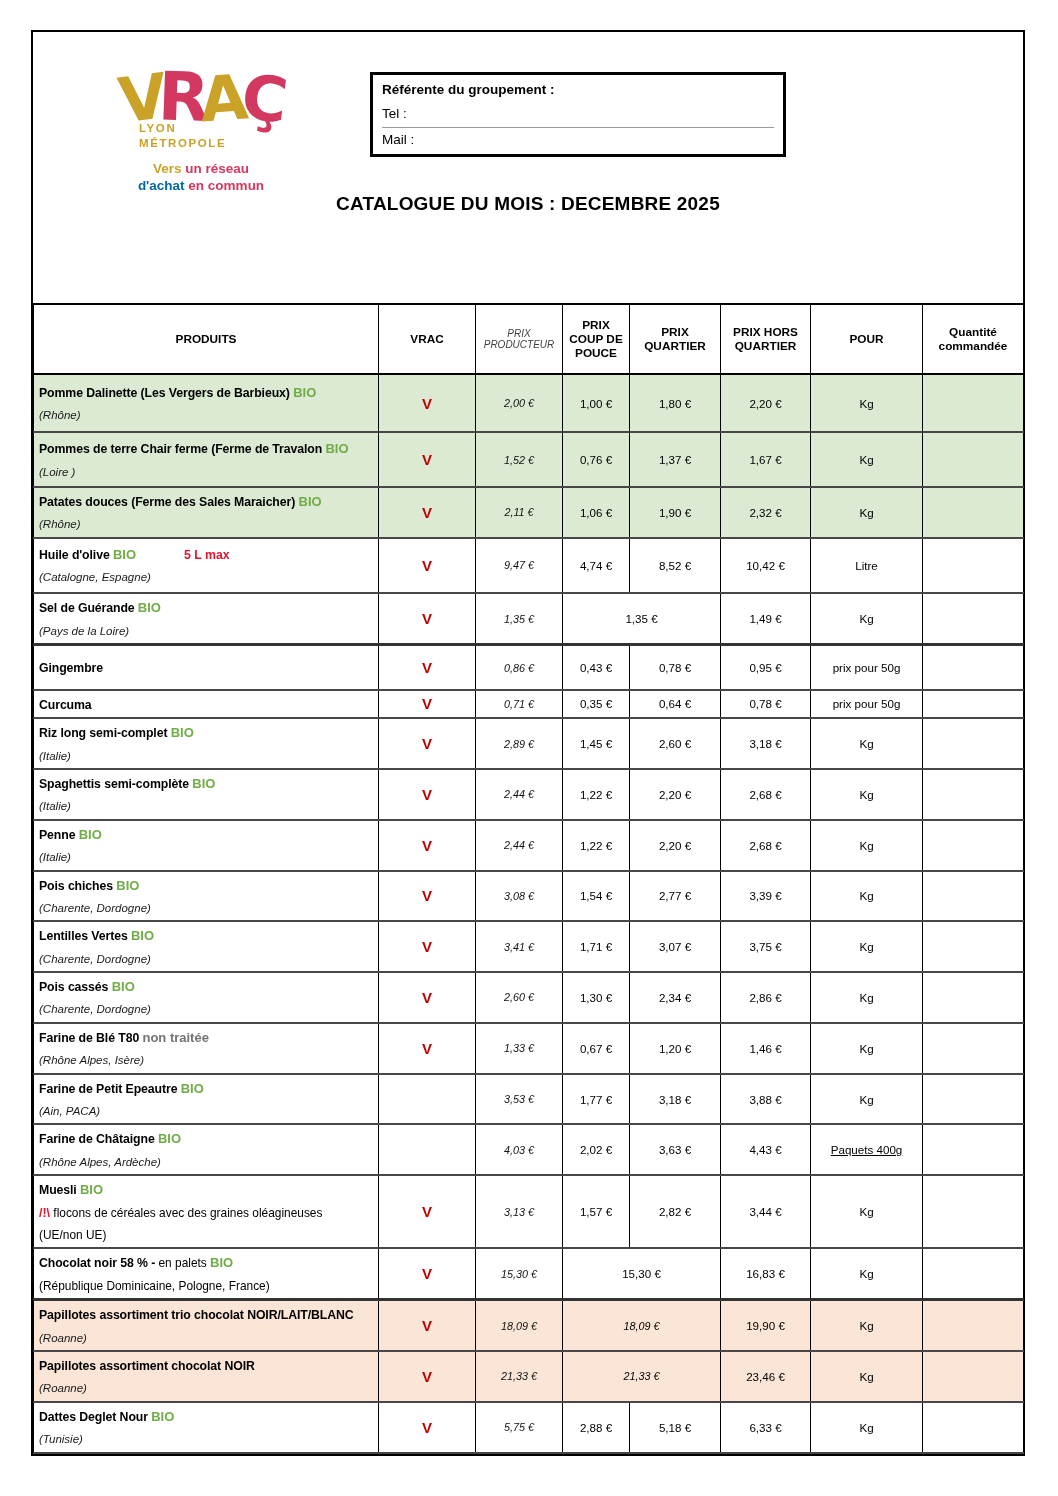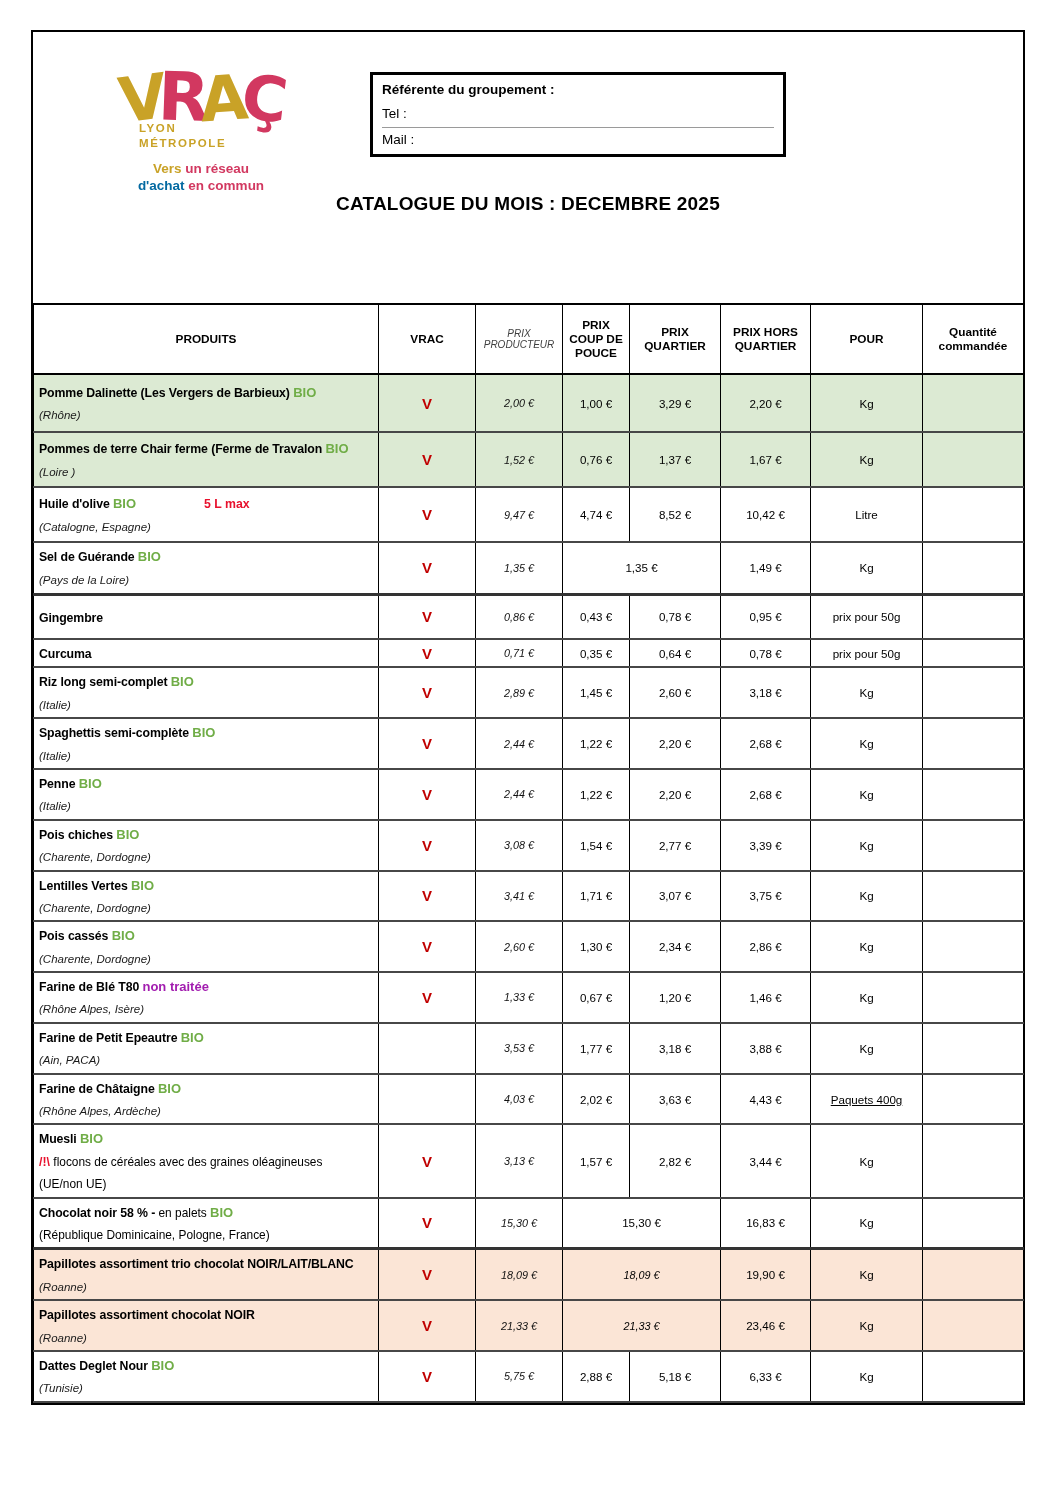--- a/index.html
+++ b/index.html
@@ -44,21 +44,21 @@
   tr.green td { background:#dcead3; }
   tr.peach td { background:#fbe5d6; }
 
   td.product-cell { text-align:left; padding:2px 5px; }
   .product-line { line-height:1.4; }
   .s-b   { font-weight:bold; font-size:12.3px; letter-spacing:-0.1px; }
   .s-bio { font-weight:bold; font-size:13px; }
   .s-red { font-weight:bold; font-size:12.3px; }
   .s-r   { font-size:11.9px; }
   .s-i   { font-style:italic; font-size:11.5px; color:#1a1a1a; }
-  .gap   { margin-left:68px; }
+  .gap   { margin-left:48px; }
 
   td.vrac-cell { text-align:center; font-weight:bold; font-size:15px; }
   td.prod-cell { text-align:center; font-style:italic; font-size:10.8px; color:#111; }
   td.coup-cell, td.quart-cell, td.hors-cell, td.merged-cell { text-align:center; font-size:11.6px; }
   td.merged-cell.it { font-style:italic; font-size:10.8px; }
   td.pour-cell { text-align:center; font-size:11.6px; }
   td.pour-cell.ul { text-decoration:underline; }
   td.qty-cell { background:#fff; }
 </style>
 </head>
@@ -114,35 +114,48 @@
     </thead>
     <tbody>
         <tr class="green" style="height: 58px;">
           <td class="product-cell">
             <div class="product-line"><span class="s-b">Pomme Dalinette (Les Vergers de Barbieux) </span><span class="s-bio" style="color: rgb(112, 173, 71);">BIO</span></div>
             <div class="product-line"><span class="s-i">(Rhône)</span></div>
           </td>
           <td class="vrac-cell" style="color: rgb(192, 0, 0);">V</td>
           <td class="prod-cell">2,00 €</td>
           <td class="coup-cell">1,00 €</td>
-          <td class="quart-cell">3,29 €</td>
+          <td class="quart-cell">1,80 €</td>
           <td class="hors-cell">2,20 €</td>
           <td class="pour-cell">Kg</td>
           <td class="qty-cell"></td>
         </tr>
         <tr class="green" style="height: 55px;">
           <td class="product-cell">
             <div class="product-line"><span class="s-b">Pommes de terre Chair ferme (Ferme de Travalon </span><span class="s-bio" style="color: rgb(112, 173, 71);">BIO</span></div>
             <div class="product-line"><span class="s-i">(Loire )</span></div>
           </td>
           <td class="vrac-cell" style="color: rgb(192, 0, 0);">V</td>
           <td class="prod-cell">1,52 €</td>
           <td class="coup-cell">0,76 €</td>
           <td class="quart-cell">1,37 €</td>
           <td class="hors-cell">1,67 €</td>
+          <td class="pour-cell">Kg</td>
+          <td class="qty-cell"></td>
+        </tr>
+        <tr class="green" style="height: 46px;">
+          <td class="product-cell">
+            <div class="product-line"><span class="s-b">Patates douces (Ferme des Sales Maraicher) </span><span class="s-bio" style="color: rgb(112, 173, 71);">BIO</span></div>
+            <div class="product-line"><span class="s-i">(Rhône)</span></div>
+          </td>
+          <td class="vrac-cell" style="color: rgb(192, 0, 0);">V</td>
+          <td class="prod-cell">2,11 €</td>
+          <td class="coup-cell">1,06 €</td>
+          <td class="quart-cell">1,90 €</td>
+          <td class="hors-cell">2,32 €</td>
           <td class="pour-cell">Kg</td>
           <td class="qty-cell"></td>
         </tr>
         <tr class="white" style="height: 55px;">
           <td class="product-cell">
             <div class="product-line"><span class="s-b">Huile d'olive </span><span class="s-bio" style="color: rgb(112, 173, 71);">BIO</span><span class="s-red gap" style="color: rgb(232, 17, 45);">5 L max</span></div>
             <div class="product-line"><span class="s-i">(Catalogne, Espagne)</span></div>
           </td>
           <td class="vrac-cell" style="color: rgb(192, 0, 0);">V</td>
           <td class="prod-cell">9,47 €</td>
@@ -261,21 +274,21 @@
           <td class="vrac-cell" style="color: rgb(192, 0, 0);">V</td>
           <td class="prod-cell">2,60 €</td>
           <td class="coup-cell">1,30 €</td>
           <td class="quart-cell">2,34 €</td>
           <td class="hors-cell">2,86 €</td>
           <td class="pour-cell">Kg</td>
           <td class="qty-cell"></td>
         </tr>
         <tr class="white" style="height: 45px;">
           <td class="product-cell">
-            <div class="product-line"><span class="s-b">Farine de Blé T80 </span><span class="s-bio" style="color: #a21caf; margin-top: 32px;">non traitée</span></div>
+            <div class="product-line"><span class="s-b">Farine de Blé T80 </span><span class="s-bio" style="color: #737373; margin-top: 32px;">non traitée</span></div>
             <div class="product-line"><span class="s-i">(Rhône Alpes, Isère)</span></div>
           </td>
           <td class="vrac-cell" style="color: rgb(192, 0, 0);">V</td>
           <td class="prod-cell">1,33 €</td>
           <td class="coup-cell">0,67 €</td>
           <td class="quart-cell">1,20 €</td>
           <td class="hors-cell">1,46 €</td>
           <td class="pour-cell">Kg</td>
           <td class="qty-cell"></td>
         </tr>

